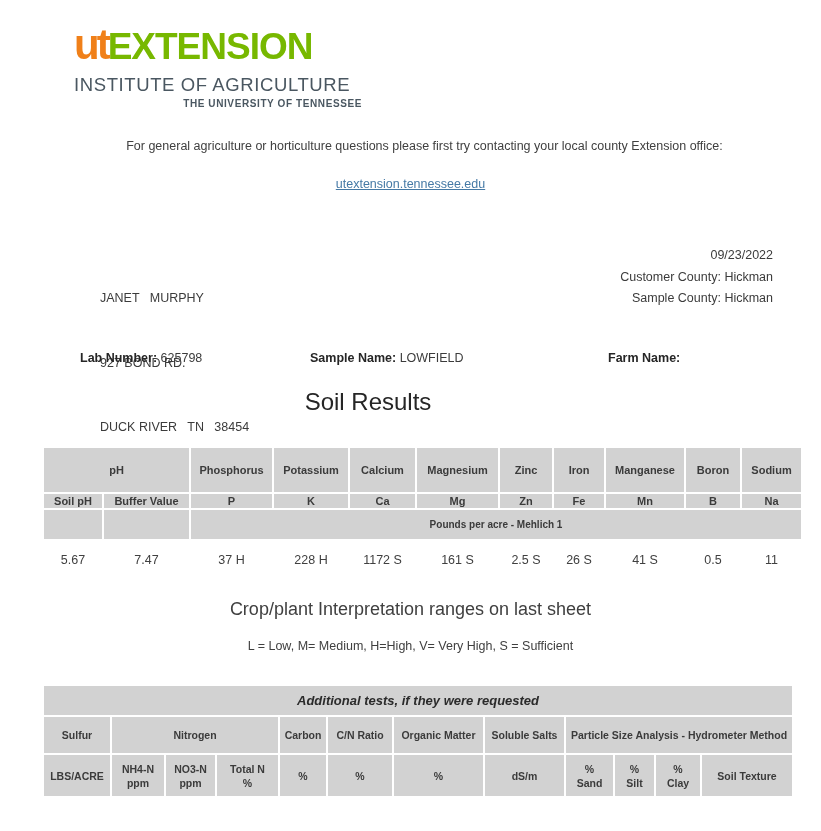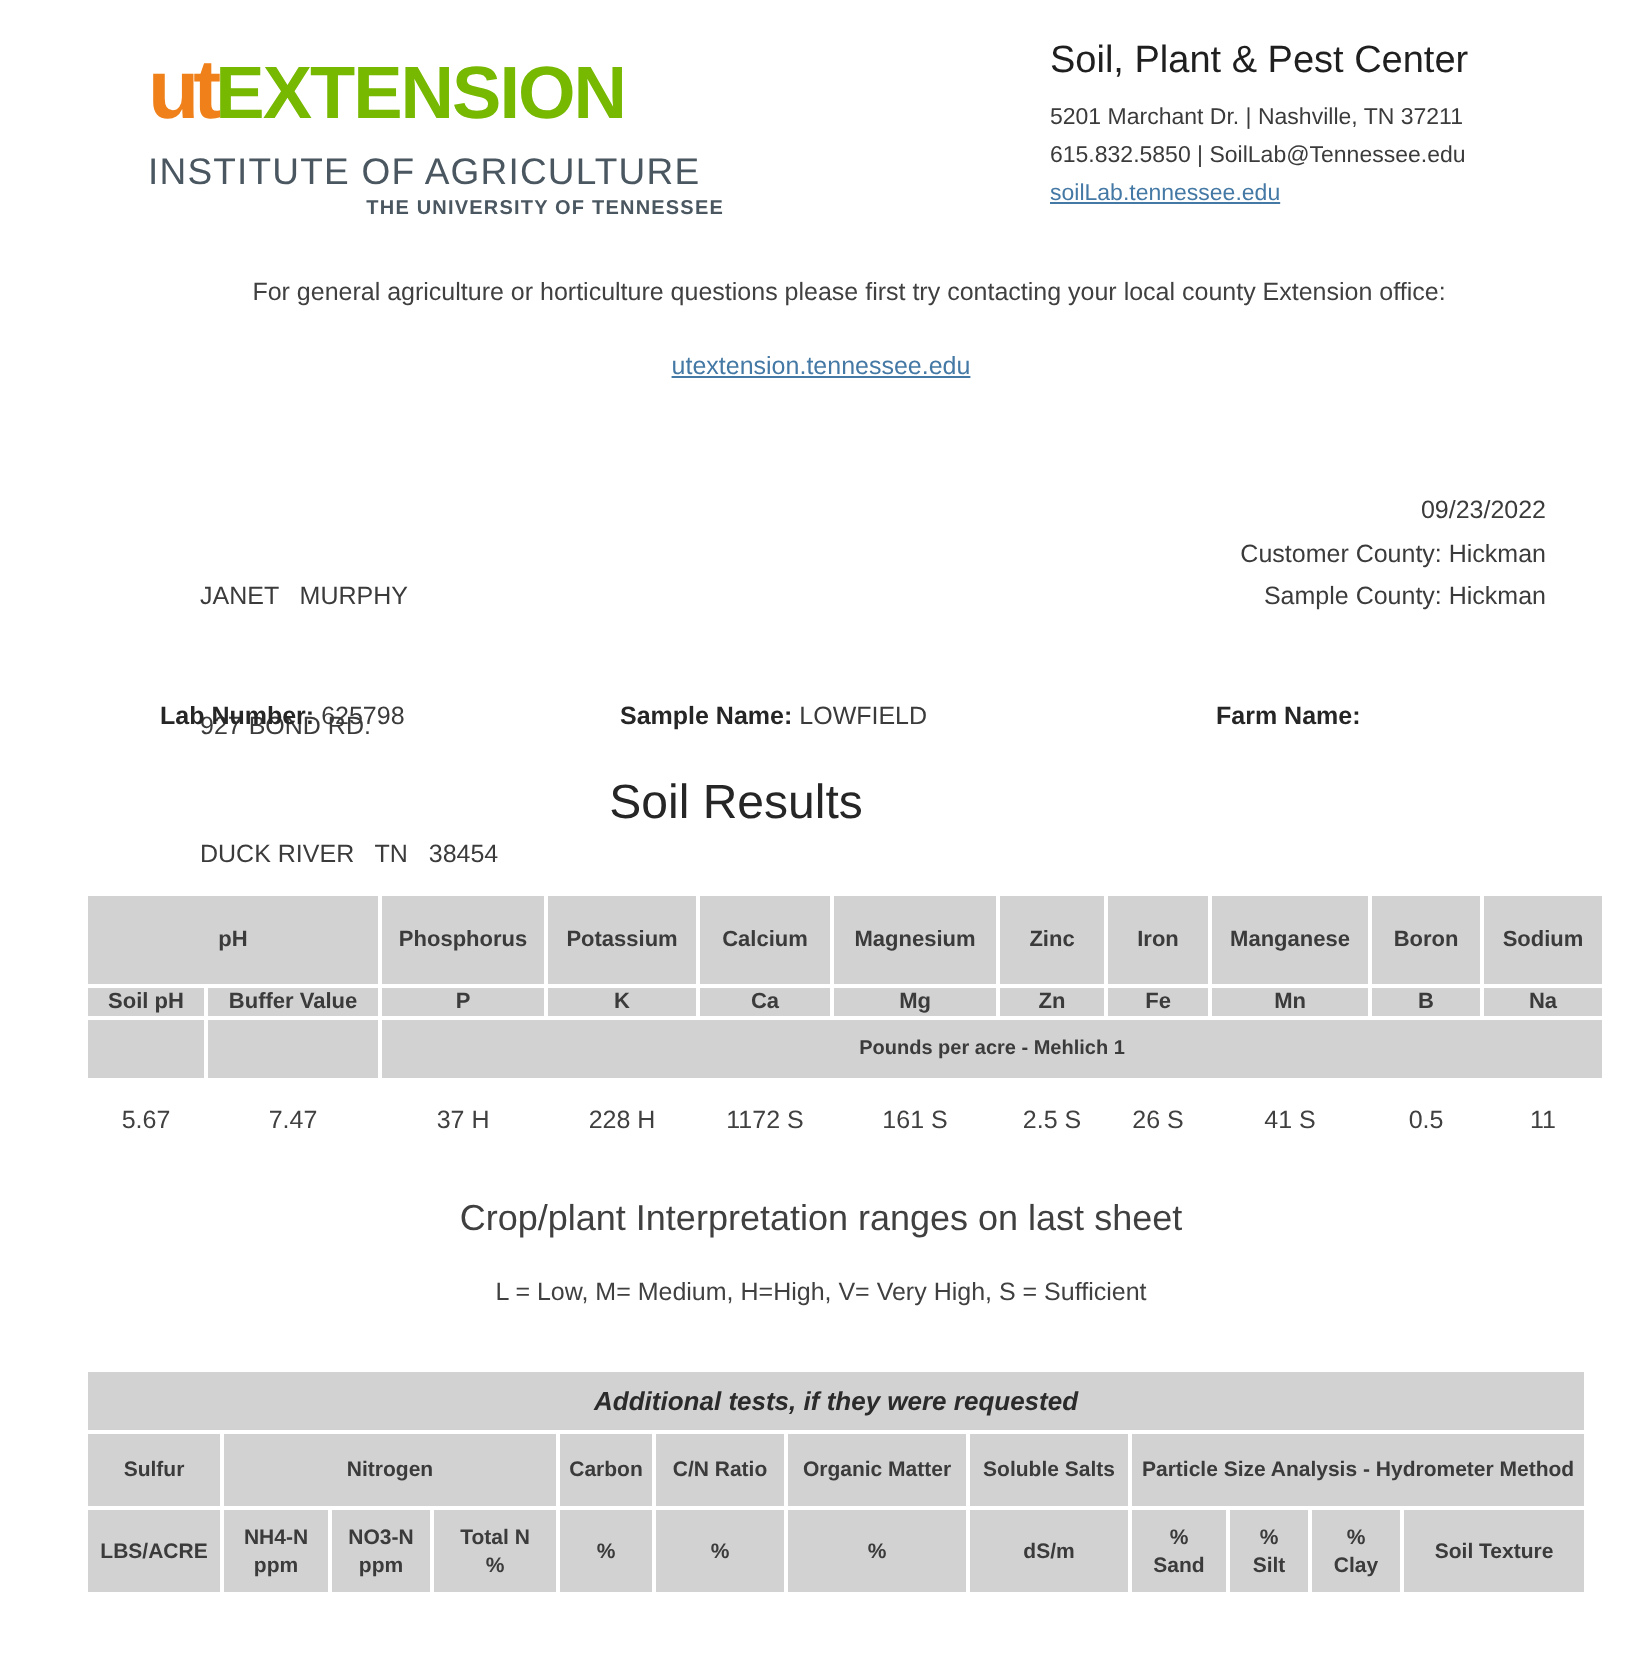--- a/index.html
+++ b/index.html
@@ -64,26 +64,20 @@
 <div class="page">
 
   <div class="logo">
     <div class="logo-line1">
       <span class="logo-ut">ut</span><span class="logo-ext">EXTENSION</span>
     </div>
     <div class="logo-line2">INSTITUTE OF AGRICULTURE</div>
     <div class="logo-line3">THE UNIVERSITY OF TENNESSEE</div>
   </div>
 
-  <div class="center-info">
-    <div class="center-title">Soil, Plant &amp; Pest Center</div>
-    <div class="center-line">5201 Marchant Dr. | Nashville, TN 37211</div>
-    <div class="center-line">615.832.5850 | SoilLab@Tennessee.edu</div>
-    <div class="center-line"><a class="link">soilLab.tennessee.edu</a></div>
-  </div>
 
   <div class="intro-text">For general agriculture or horticulture questions please first try contacting your local county Extension office:</div>
   <div class="intro-link-wrap">
     <a class="link">utextension.tennessee.edu</a>
   </div>
 
   <div class="cust-left">
     <div>JANET   MURPHY</div>
     <div>927 BOND RD.</div>
     <div>DUCK RIVER   TN   38454</div>

